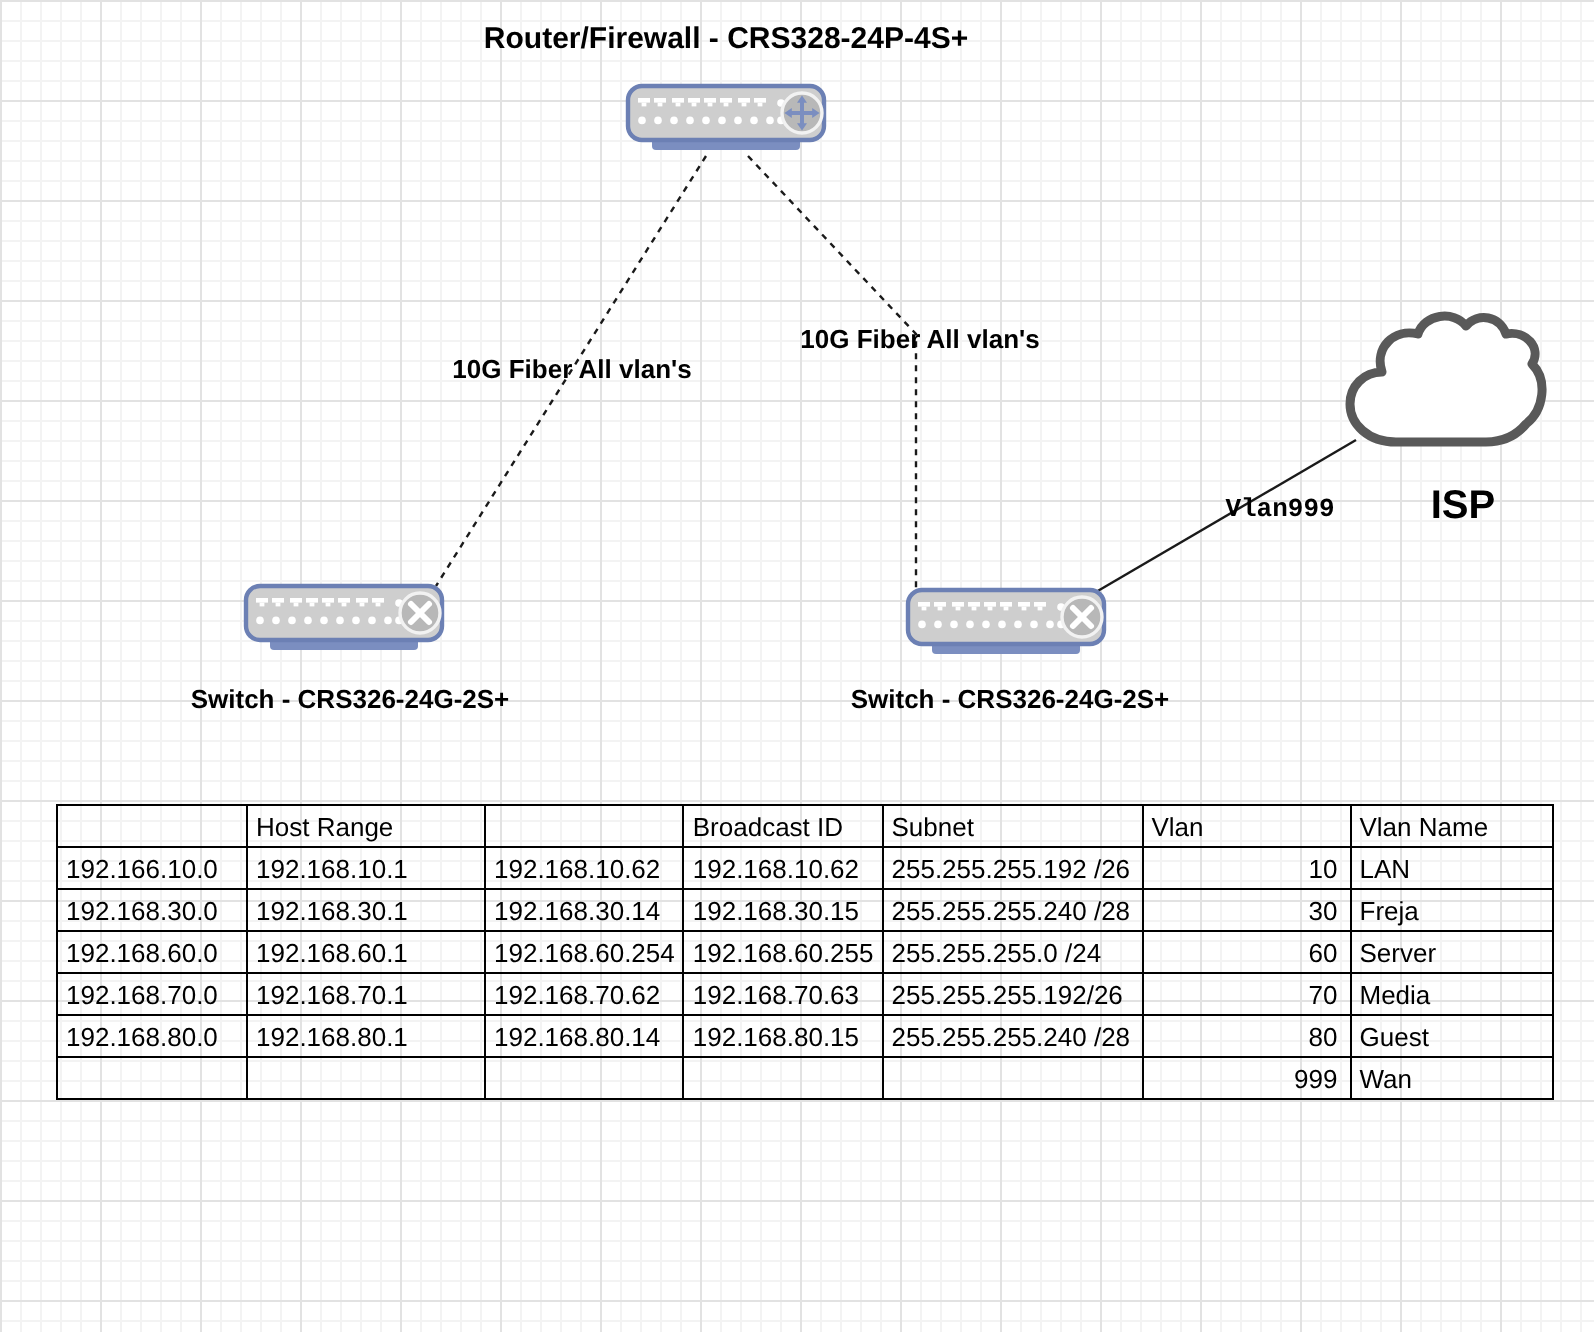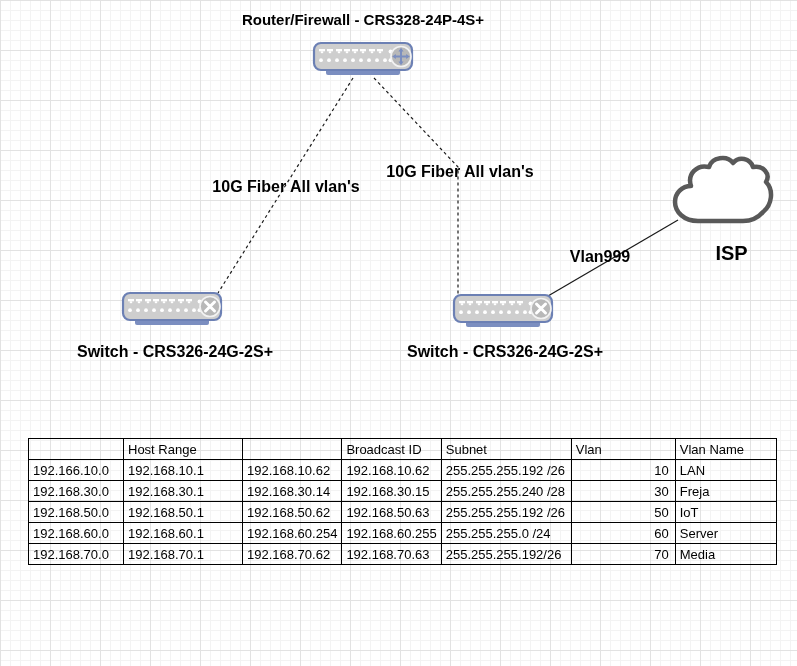--- a/index.html
+++ b/index.html
@@ -9,26 +9,26 @@
     background:
       linear-gradient(to right, #e2e2e2 1px, transparent 1px) 0 0 / 50px 50px,
       linear-gradient(to bottom, #e2e2e2 1px, transparent 1px) 0 0 / 50px 50px,
       linear-gradient(to right, #f3f3f3 1px, transparent 1px) 0 0 / 10px 10px,
       linear-gradient(to bottom, #f3f3f3 1px, transparent 1px) 0 0 / 10px 10px,
       #ffffff;
   }
   svg.overlay { position:absolute; left:0; top:0; }
   .lbl {
     position:absolute; transform:translateX(-50%);
-    font-weight:bold; font-size:16px; white-space:nowrap; line-height:1.1;
+    font-weight:bold; font-size:13px; white-space:nowrap; line-height:1.1;
   }
   .lbl.title { font-size:15px; }
   .lbl.isp   { font-size:20px;padding-left:27px; }
   table.net {
-    position:absolute; left:28px; top:438px;
+    position:absolute; left:28px; top:402px;
     border-collapse:collapse; table-layout:fixed;
     font-size:13px; background:transparent;border-radius:17px;
   }
   table.net th, table.net td {
     border:1px solid #000; height:20px; padding:0 4px;
     font-weight:normal; text-align:left; vertical-align:middle;
     white-space:nowrap; overflow:hidden;
   }
   table.net td.num { text-align:right; padding-right:6px;margin-left:15px; }
 </style>
@@ -113,21 +113,21 @@
            C 739 156 750 158 753 167
            C 763 165 771 174 766 182
            C 774 190 772 205 763 212
            C 758 218 751 221 743 221
            Z" fill="#ffffff" stroke="#595959" stroke-width="4.5" stroke-linejoin="round"></path>
 </svg>
 
 <div class="lbl title" style="left:363px; top:12px;">Router/Firewall - CRS328-24P-4S+</div>
 <div class="lbl" style="left:286px; top:178px;">10G Fiber All vlan's</div>
 <div class="lbl" style="left:460px; top:163px;">10G Fiber All vlan's</div>
-<div class="lbl" style="left:600px; top:248px;">Vlan999</div>
+<div class="lbl" style="left:640px; top:248px;font-family:Liberation Mono, monospace;">Vlan999</div>
 <div class="lbl isp" style="left:718px; top:242px;">ISP</div>
 <div class="lbl" style="left:175px; top:343px;">Switch - CRS326-24G-2S+</div>
 <div class="lbl" style="left:505px; top:343px;">Switch - CRS326-24G-2S+</div>
 
 <table class="net">
   <colgroup>
     <col style="width:95px">
       <col style="width:119px">
       <col style="width:98px">
     <col style="width:98px">
@@ -159,40 +159,49 @@
       <tr>
         <td>192.168.30.0</td>
         <td>192.168.30.1</td>
         <td>192.168.30.14</td>
         <td>192.168.30.15</td>
         <td>255.255.255.240 /28</td>
         <td class="num">30</td>
         <td>Freja</td>
       </tr>
       <tr>
-        <td>192.168.50.0</td>
-        <td>192.168.50.1</td>
-        <td>192.168.50.62</td>
-        <td>192.168.50.63</td>
-        <td>255.255.255.192 /26</td>
-        <td class="num">50</td>
-        <td>IoT</td>
-      </tr>
-      <tr>
         <td>192.168.60.0</td>
         <td>192.168.60.1</td>
         <td>192.168.60.254</td>
         <td>192.168.60.255</td>
         <td>255.255.255.0 /24</td>
         <td class="num">60</td>
         <td>Server</td>
       </tr>
       <tr>
         <td>192.168.70.0</td>
         <td>192.168.70.1</td>
         <td>192.168.70.62</td>
         <td>192.168.70.63</td>
         <td>255.255.255.192/26</td>
         <td class="num">70</td>
         <td>Media</td>
       </tr>
+      <tr>
+        <td>192.168.80.0</td>
+        <td>192.168.80.1</td>
+        <td>192.168.80.14</td>
+        <td>192.168.80.15</td>
+        <td>255.255.255.240 /28</td>
+        <td class="num">80</td>
+        <td>Guest</td>
+      </tr>
+      <tr>
+        <td></td>
+        <td></td>
+        <td></td>
+        <td></td>
+        <td></td>
+        <td class="num">999</td>
+        <td>Wan</td>
+      </tr>
     </tbody>
 </table>
 
 </body></html>

